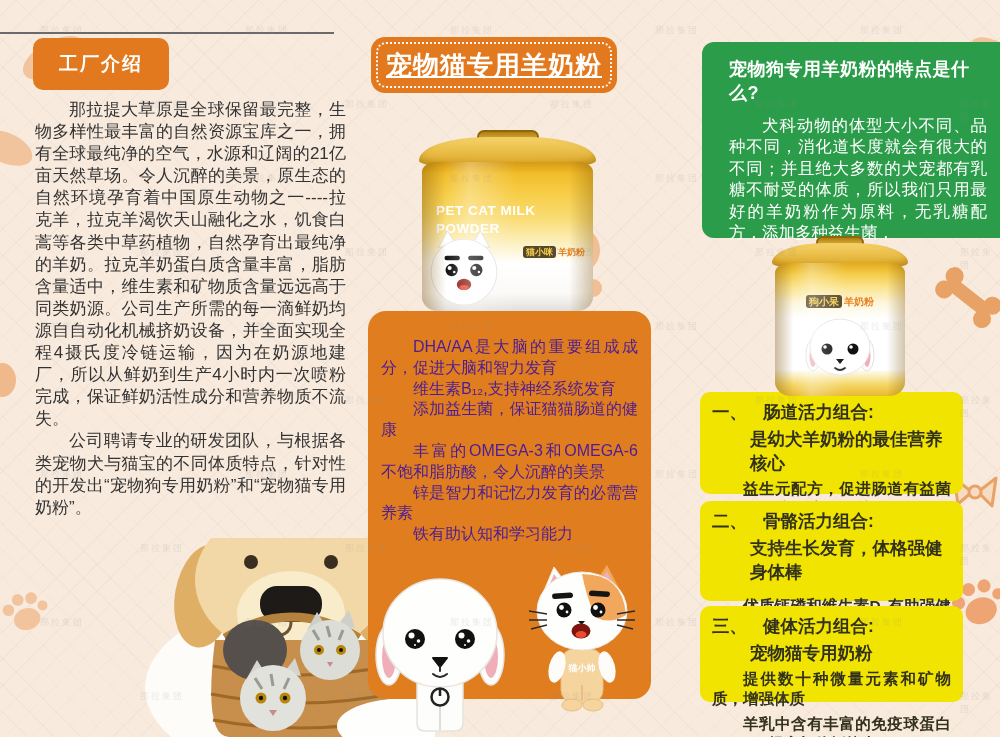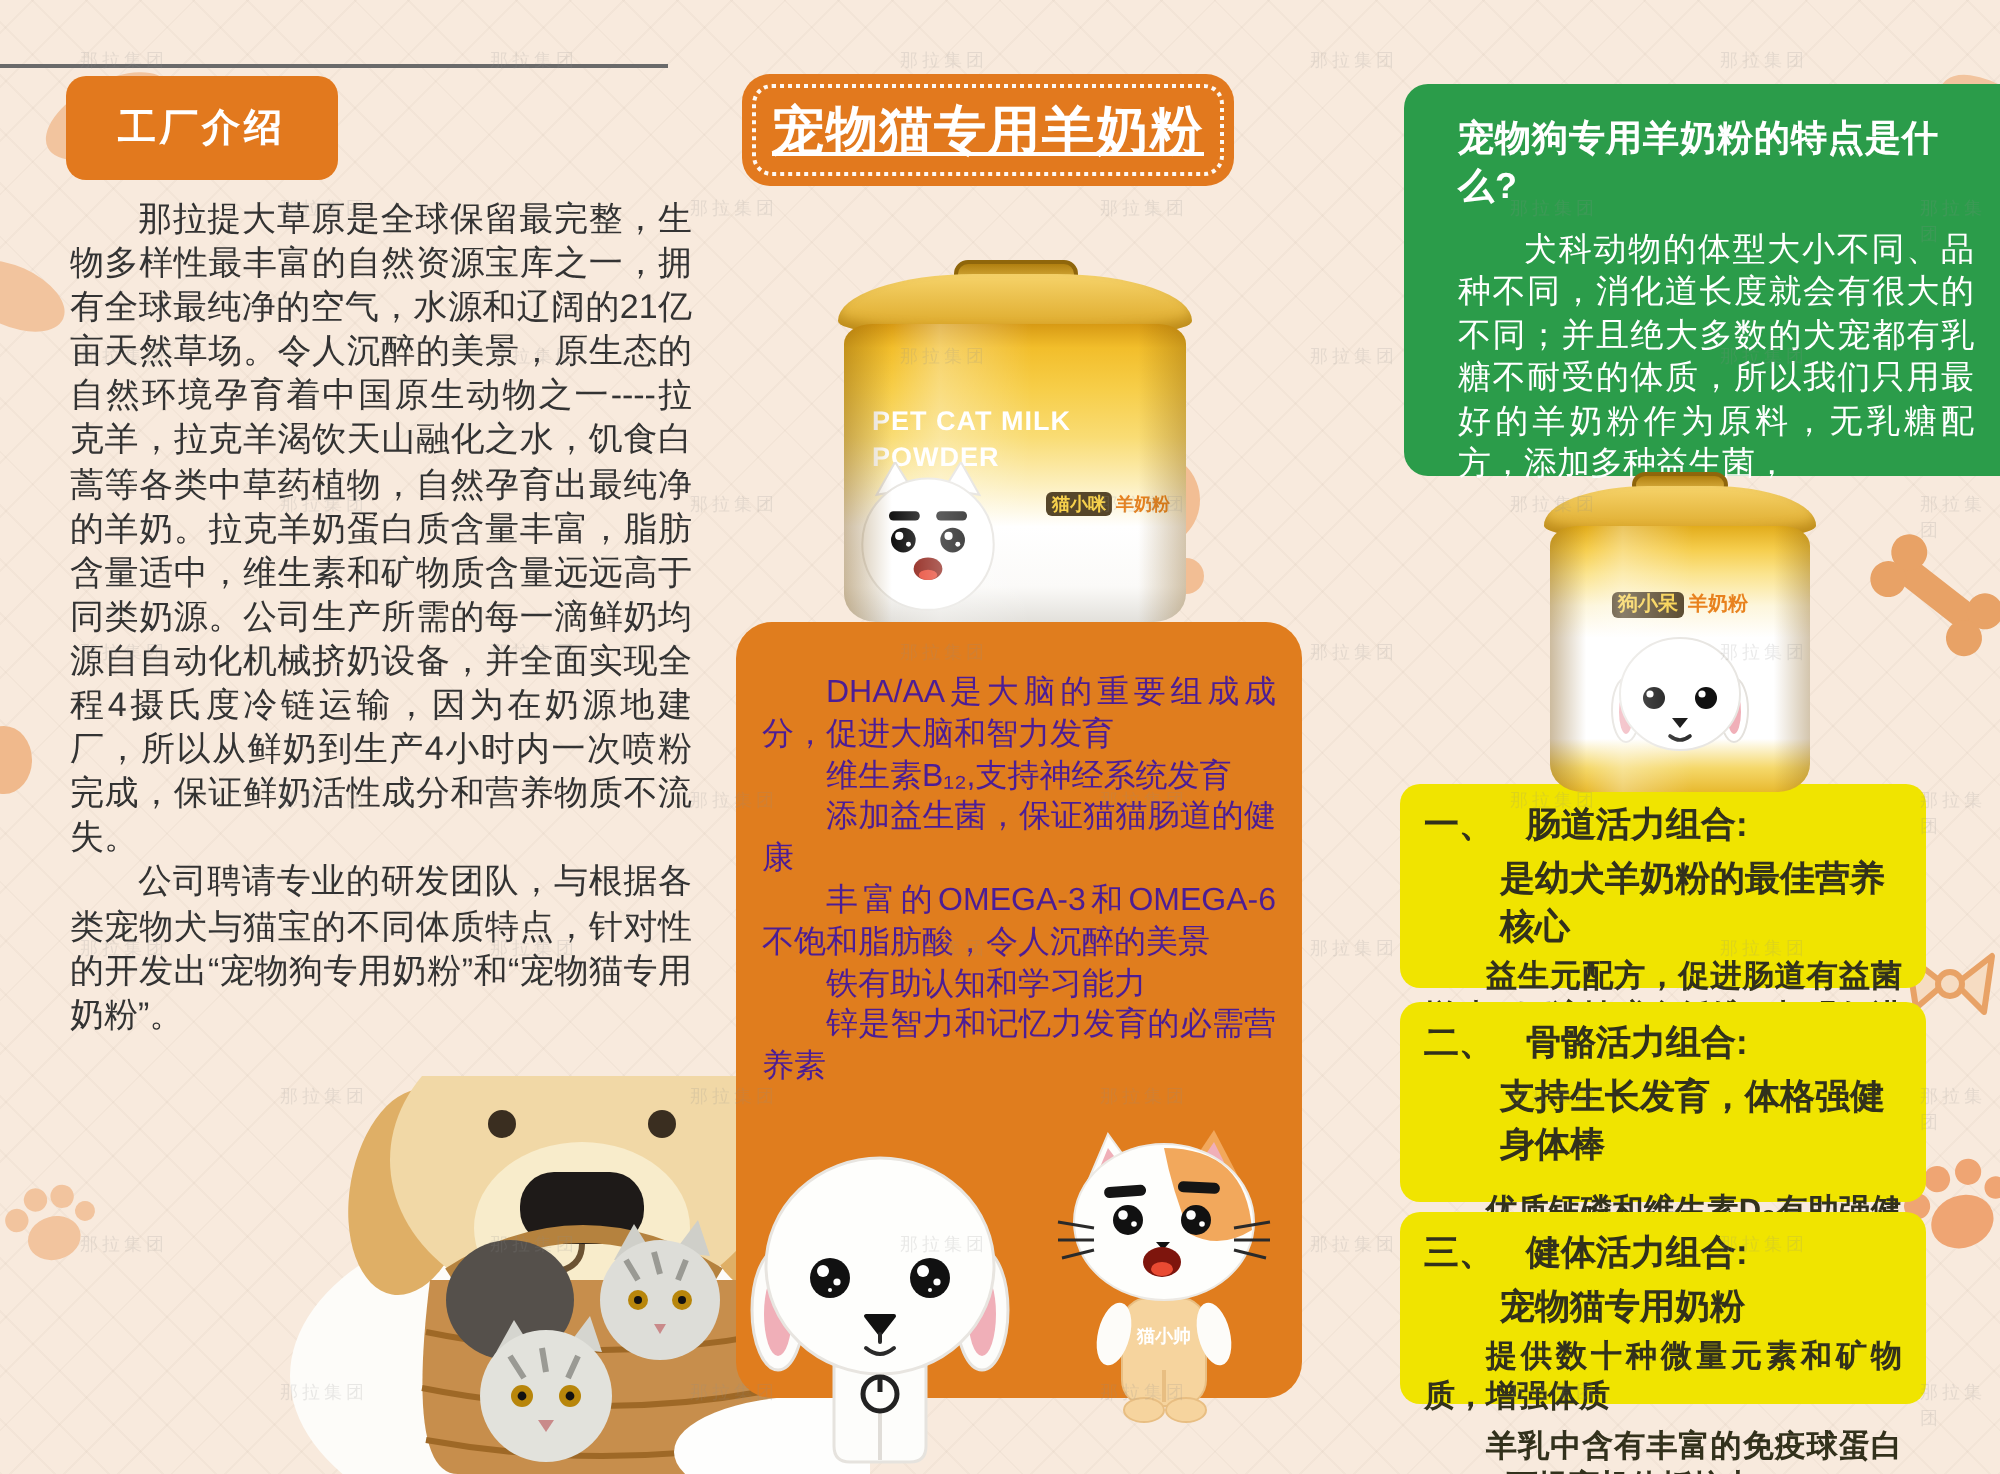--- a/index.html
+++ b/index.html
@@ -230,22 +230,22 @@
       <circle>
       <div class="side-shade"></div>
     </circle></div>
   </div>
 
   <div class="orange-box">
     <p>DHA/AA是大脑的重要组成成分，促进大脑和智力发育</p>
     <p>维生素B₁₂,支持神经系统发育</p>
     <p>添加益生菌，保证猫猫肠道的健康</p>
     <p>丰富的OMEGA-3和OMEGA-6不饱和脂肪酸，令人沉醉的美景</p>
+    <p>锌是智力和记忆力发育的必需营养素</p>
     <p>铁有助认知和学习能力</p>
-    <p>锌是智力和记忆力发育的必需营养素</p>
   </div>
 
   <svg class="mascot mascot-puppy" viewBox="0 0 130 162">
     <ellipse cx="14" cy="80" rx="13" ry="30" fill="#FDFDFB" stroke="#E6E3DE" stroke-width="1.5"></ellipse>
     <ellipse cx="14" cy="82" rx="7" ry="21" fill="#F0AFB8"></ellipse>
     <ellipse cx="116" cy="80" rx="13" ry="30" fill="#FDFDFB" stroke="#E6E3DE" stroke-width="1.5"></ellipse>
     <ellipse cx="116" cy="82" rx="7" ry="21" fill="#F0AFB8"></ellipse>
     <path d="M42 108 h46 v40 q0 8 -8 8 h-30 q-8 0 -8 -8 z" fill="#FDFDFB" stroke="#E6E3DE" stroke-width="1.5"></path>
     <line x1="65" y1="130" x2="65" y2="155" stroke="#E0DDD8" stroke-width="2"></line>
     <ellipse cx="65" cy="58" rx="57" ry="54" fill="#FEFEFC" stroke="#E8E5E0" stroke-width="1.5"></ellipse>

